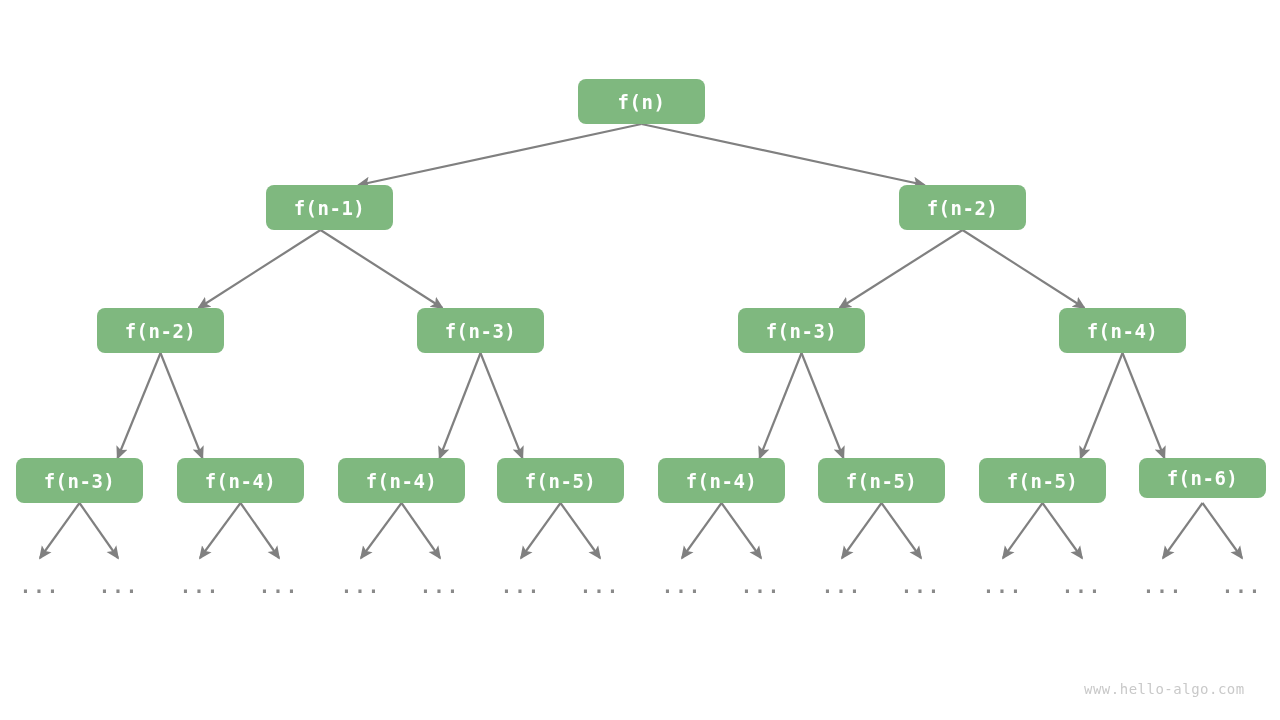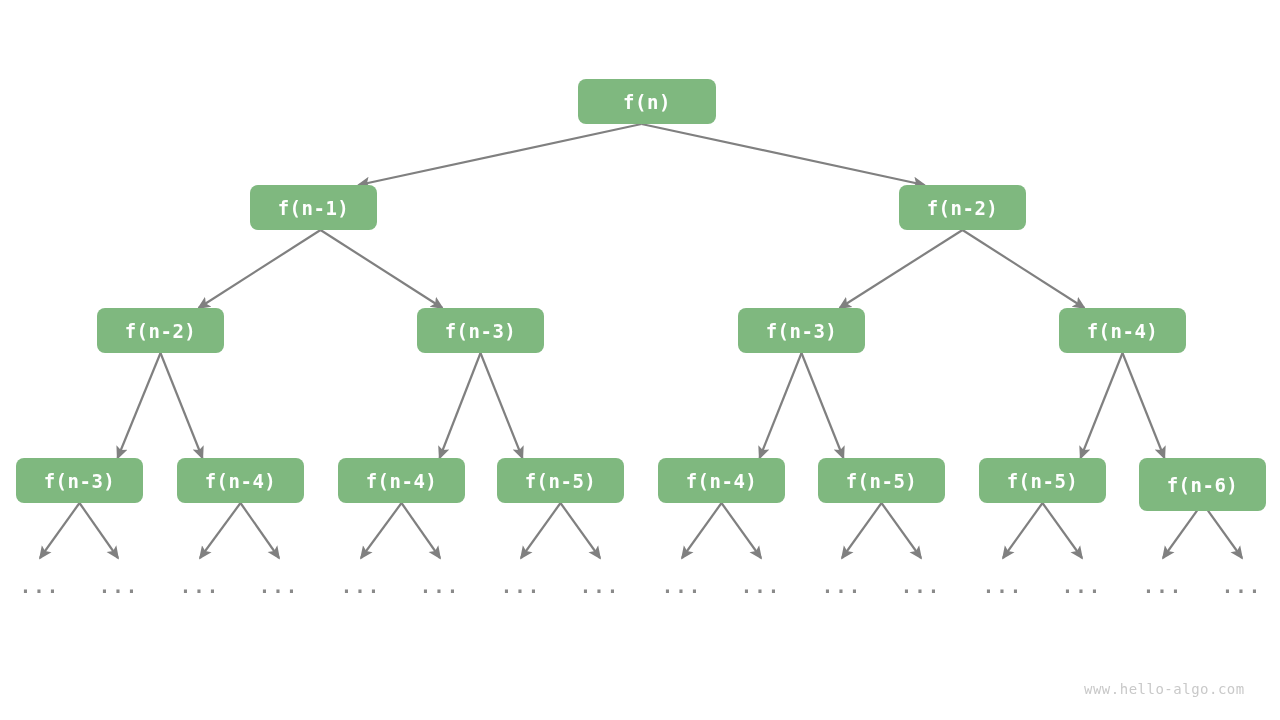--- a/index.html
+++ b/index.html
@@ -105,35 +105,35 @@
         <line x1="881.5" y1="503" x2="842" y2="558" stroke="#808080" stroke-width="2.2" marker-end="url(#arrowhead)"></line>
         <line x1="881.5" y1="503" x2="921" y2="558" stroke="#808080" stroke-width="2.2" marker-end="url(#arrowhead)"></line>
         <line x1="1042.5" y1="503" x2="1003" y2="558" stroke="#808080" stroke-width="2.2" marker-end="url(#arrowhead)"></line>
         <line x1="1042.5" y1="503" x2="1082" y2="558" stroke="#808080" stroke-width="2.2" marker-end="url(#arrowhead)"></line>
         <line x1="1202.5" y1="503" x2="1163" y2="558" stroke="#808080" stroke-width="2.2" marker-end="url(#arrowhead)"></line>
         <line x1="1202.5" y1="503" x2="1242" y2="558" stroke="#808080" stroke-width="2.2" marker-end="url(#arrowhead)"></line>
       </g>
   </svg>
 
   <div id="nodes-layer">
-      <div class="node" style="left: 578px; top: 79px; width: 138px; height: 45px; background: rgb(127, 184, 127); color: rgb(255, 255, 255);">f(n)</div>
-      <div class="node" style="left: 250px; top: 185px; width: 127px; height: 45px; background: rgb(127, 184, 127); color: rgb(255, 255, 255);">f(n-1)</div>
+      <div class="node" style="left: 578px; top: 79px; width: 127px; height: 45px; background: rgb(127, 184, 127); color: rgb(255, 255, 255);">f(n)</div>
+      <div class="node" style="left: 266px; top: 185px; width: 127px; height: 45px; background: rgb(127, 184, 127); color: rgb(255, 255, 255);">f(n-1)</div>
       <div class="node" style="left: 899px; top: 185px; width: 127px; height: 45px; background: rgb(127, 184, 127); color: rgb(255, 255, 255);">f(n-2)</div>
       <div class="node" style="left: 97px; top: 308px; width: 127px; height: 45px; background: rgb(127, 184, 127); color: rgb(255, 255, 255);">f(n-2)</div>
       <div class="node" style="left: 417px; top: 308px; width: 127px; height: 45px; background: rgb(127, 184, 127); color: rgb(255, 255, 255);">f(n-3)</div>
       <div class="node" style="left: 738px; top: 308px; width: 127px; height: 45px; background: rgb(127, 184, 127); color: rgb(255, 255, 255);">f(n-3)</div>
       <div class="node" style="left: 1059px; top: 308px; width: 127px; height: 45px; background: rgb(127, 184, 127); color: rgb(255, 255, 255);">f(n-4)</div>
       <div class="node" style="left: 16px; top: 458px; width: 127px; height: 45px; background: rgb(127, 184, 127); color: rgb(255, 255, 255);">f(n-3)</div>
       <div class="node" style="left: 177px; top: 458px; width: 127px; height: 45px; background: rgb(127, 184, 127); color: rgb(255, 255, 255);">f(n-4)</div>
       <div class="node" style="left: 338px; top: 458px; width: 127px; height: 45px; background: rgb(127, 184, 127); color: rgb(255, 255, 255);">f(n-4)</div>
       <div class="node" style="left: 497px; top: 458px; width: 127px; height: 45px; background: rgb(127, 184, 127); color: rgb(255, 255, 255);">f(n-5)</div>
       <div class="node" style="left: 658px; top: 458px; width: 127px; height: 45px; background: rgb(127, 184, 127); color: rgb(255, 255, 255);">f(n-4)</div>
       <div class="node" style="left: 818px; top: 458px; width: 127px; height: 45px; background: rgb(127, 184, 127); color: rgb(255, 255, 255);">f(n-5)</div>
       <div class="node" style="left: 979px; top: 458px; width: 127px; height: 45px; background: rgb(127, 184, 127); color: rgb(255, 255, 255);">f(n-5)</div>
-      <div class="node" style="left: 1139px; top: 458px; width: 127px; height: 53px; background: rgb(127, 184, 127); color: rgb(255, 255, 255);">f(n-6)</div>
+      <div class="node" style="left: 1139px; top: 458px; width: 127px; height: 40px; background: rgb(127, 184, 127); color: rgb(255, 255, 255);">f(n-6)</div>
     </div>
   <div id="ellipsis-layer">
       <div class="ellipsis" style="left: 40px; top: 586px; color: rgb(138, 138, 138);">...</div>
       <div class="ellipsis" style="left: 119px; top: 586px; color: rgb(138, 138, 138);">...</div>
       <div class="ellipsis" style="left: 200px; top: 586px; color: rgb(138, 138, 138);">...</div>
       <div class="ellipsis" style="left: 279px; top: 586px; color: rgb(138, 138, 138);">...</div>
       <div class="ellipsis" style="left: 361px; top: 586px; color: rgb(138, 138, 138);">...</div>
       <div class="ellipsis" style="left: 440px; top: 586px; color: rgb(138, 138, 138);">...</div>
       <div class="ellipsis" style="left: 521px; top: 586px; color: rgb(138, 138, 138);">...</div>
       <div class="ellipsis" style="left: 600px; top: 586px; color: rgb(138, 138, 138);">...</div>

